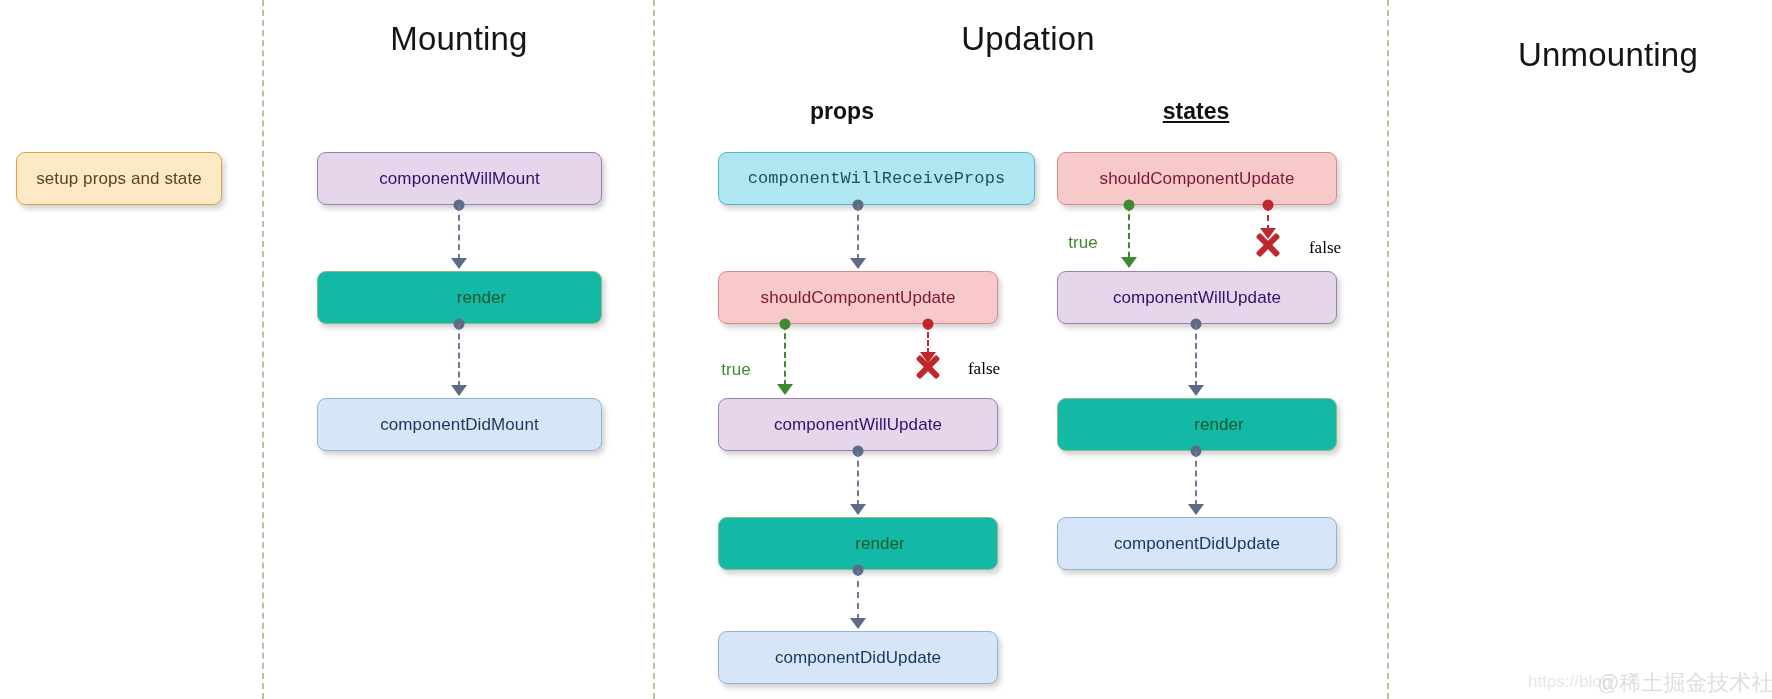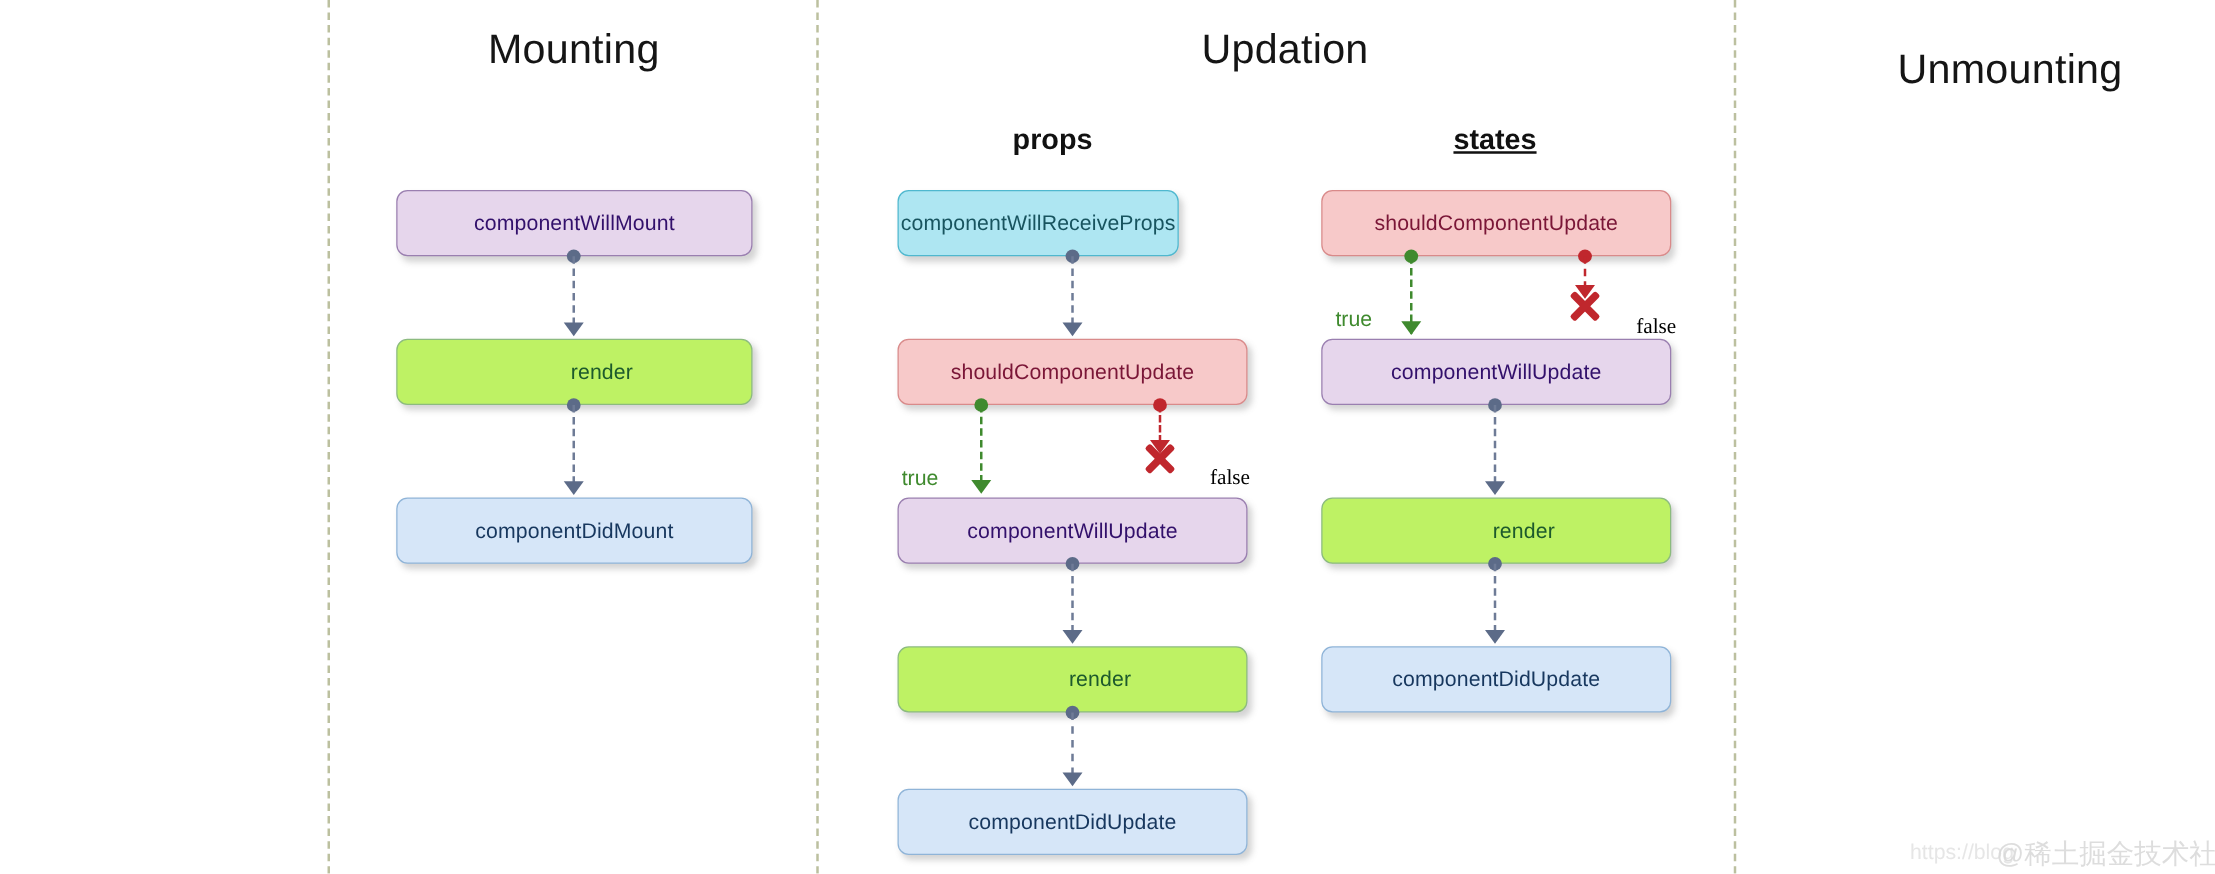--- a/index.html
+++ b/index.html
@@ -69,21 +69,21 @@
     background: #fdeac4;
     border-color: #d9a441;
     color: #5a4422;
   }
   .node.purple {
     background: #e6d6ec;
     border-color: #9a7fb0;
     color: #32106b;
   }
   .node.green {
-    background: #bef264;
+    background: #14b8a6;
     border-color: #8cbb7f;
     color: #1d5a2c;
     padding-left: 44px;
   }
   .node.blue {
     background: #d6e6f8;
     border-color: #8fb4d8;
     color: #17375e;
   }
   .node.cyan {
@@ -129,21 +129,20 @@
   }
   .arrowhead.greenarrow { border-top-color: #3f8a2e; }
   .arrowhead.redarrow   { border-top-color: #c0272d; }
 
   
   .branch-label {
     position: absolute;
     font-size: 17px;
     white-space: nowrap;
     transform: translate(-50%, -50%);
-    margin-top: 13px;
   }
   .branch-label.true-label  { color: #3f8a2e; }
   .branch-label.false-label { color: #000000; font-family: Liberation Serif, serif; }
 
   
   .xmark {
     position: absolute;
     width: 30px;
     height: 30px;
     transform: translate(-50%, -50%);
@@ -183,34 +182,35 @@
   <div class="divider" style="left:653px;"></div>
   <div class="divider" style="left:1387px;"></div>
 
   <div class="phase-title" style="left:459px;  top:20px;text-align:center;">Mounting</div>
   <div class="phase-title" style="left:1028px; top:20px;">Updation</div>
   <div class="phase-title" style="left:1608px; top:36px;">Unmounting</div>
 
   <div class="group-title" style="left:842px;  top:98px;">props</div>
   <div class="group-title" style="left:1196px; top:98px;text-decoration:underline;">states</div>
 
+  <div class="node orange" style="left:16px; top:152px; width:206px;">setup props and state</div>
 
   <div class="node purple" style="left:317px; top:152px; width:285px;">componentWillMount</div>
   <div class="dot" style="left:459px; top:205px;"></div>
   <div class="conn" style="left:459px; top:205px; height:55px;"></div>
   <div class="arrowhead" style="left:459px; top:258px;"></div>
 
   <div class="node green" style="left:317px; top:271px; width:285px;">render</div>
   <div class="dot" style="left:459px; top:324px;"></div>
   <div class="conn" style="left:459px; top:324px; height:63px;"></div>
   <div class="arrowhead" style="left:459px; top:385px;"></div>
 
   <div class="node blue" style="left:317px; top:398px; width:285px;">componentDidMount</div>
 
-  <div class="node cyan" style="left:718px; top:152px; width:225px;">componentWillReceiveProps</div>
+  <div class="node cyan" style="left:718px; top:152px; width:317px;font-family:Liberation Mono, monospace;">componentWillReceiveProps</div>
   <div class="dot" style="left:858px; top:205px;"></div>
   <div class="conn" style="left:858px; top:205px; height:55px;"></div>
   <div class="arrowhead" style="left:858px; top:258px;"></div>
 
   <div class="node red" style="left:718px; top:271px; width:280px;">shouldComponentUpdate</div>
 
   <div class="dot greendot" style="left:785px; top:324px;"></div>
   <div class="conn greenline" style="left:785px; top:324px; height:62px;"></div>
   <div class="arrowhead greenarrow" style="left:785px; top:384px;"></div>
   <div class="branch-label true-label" style="left:736px; top:370px;">true</div>

